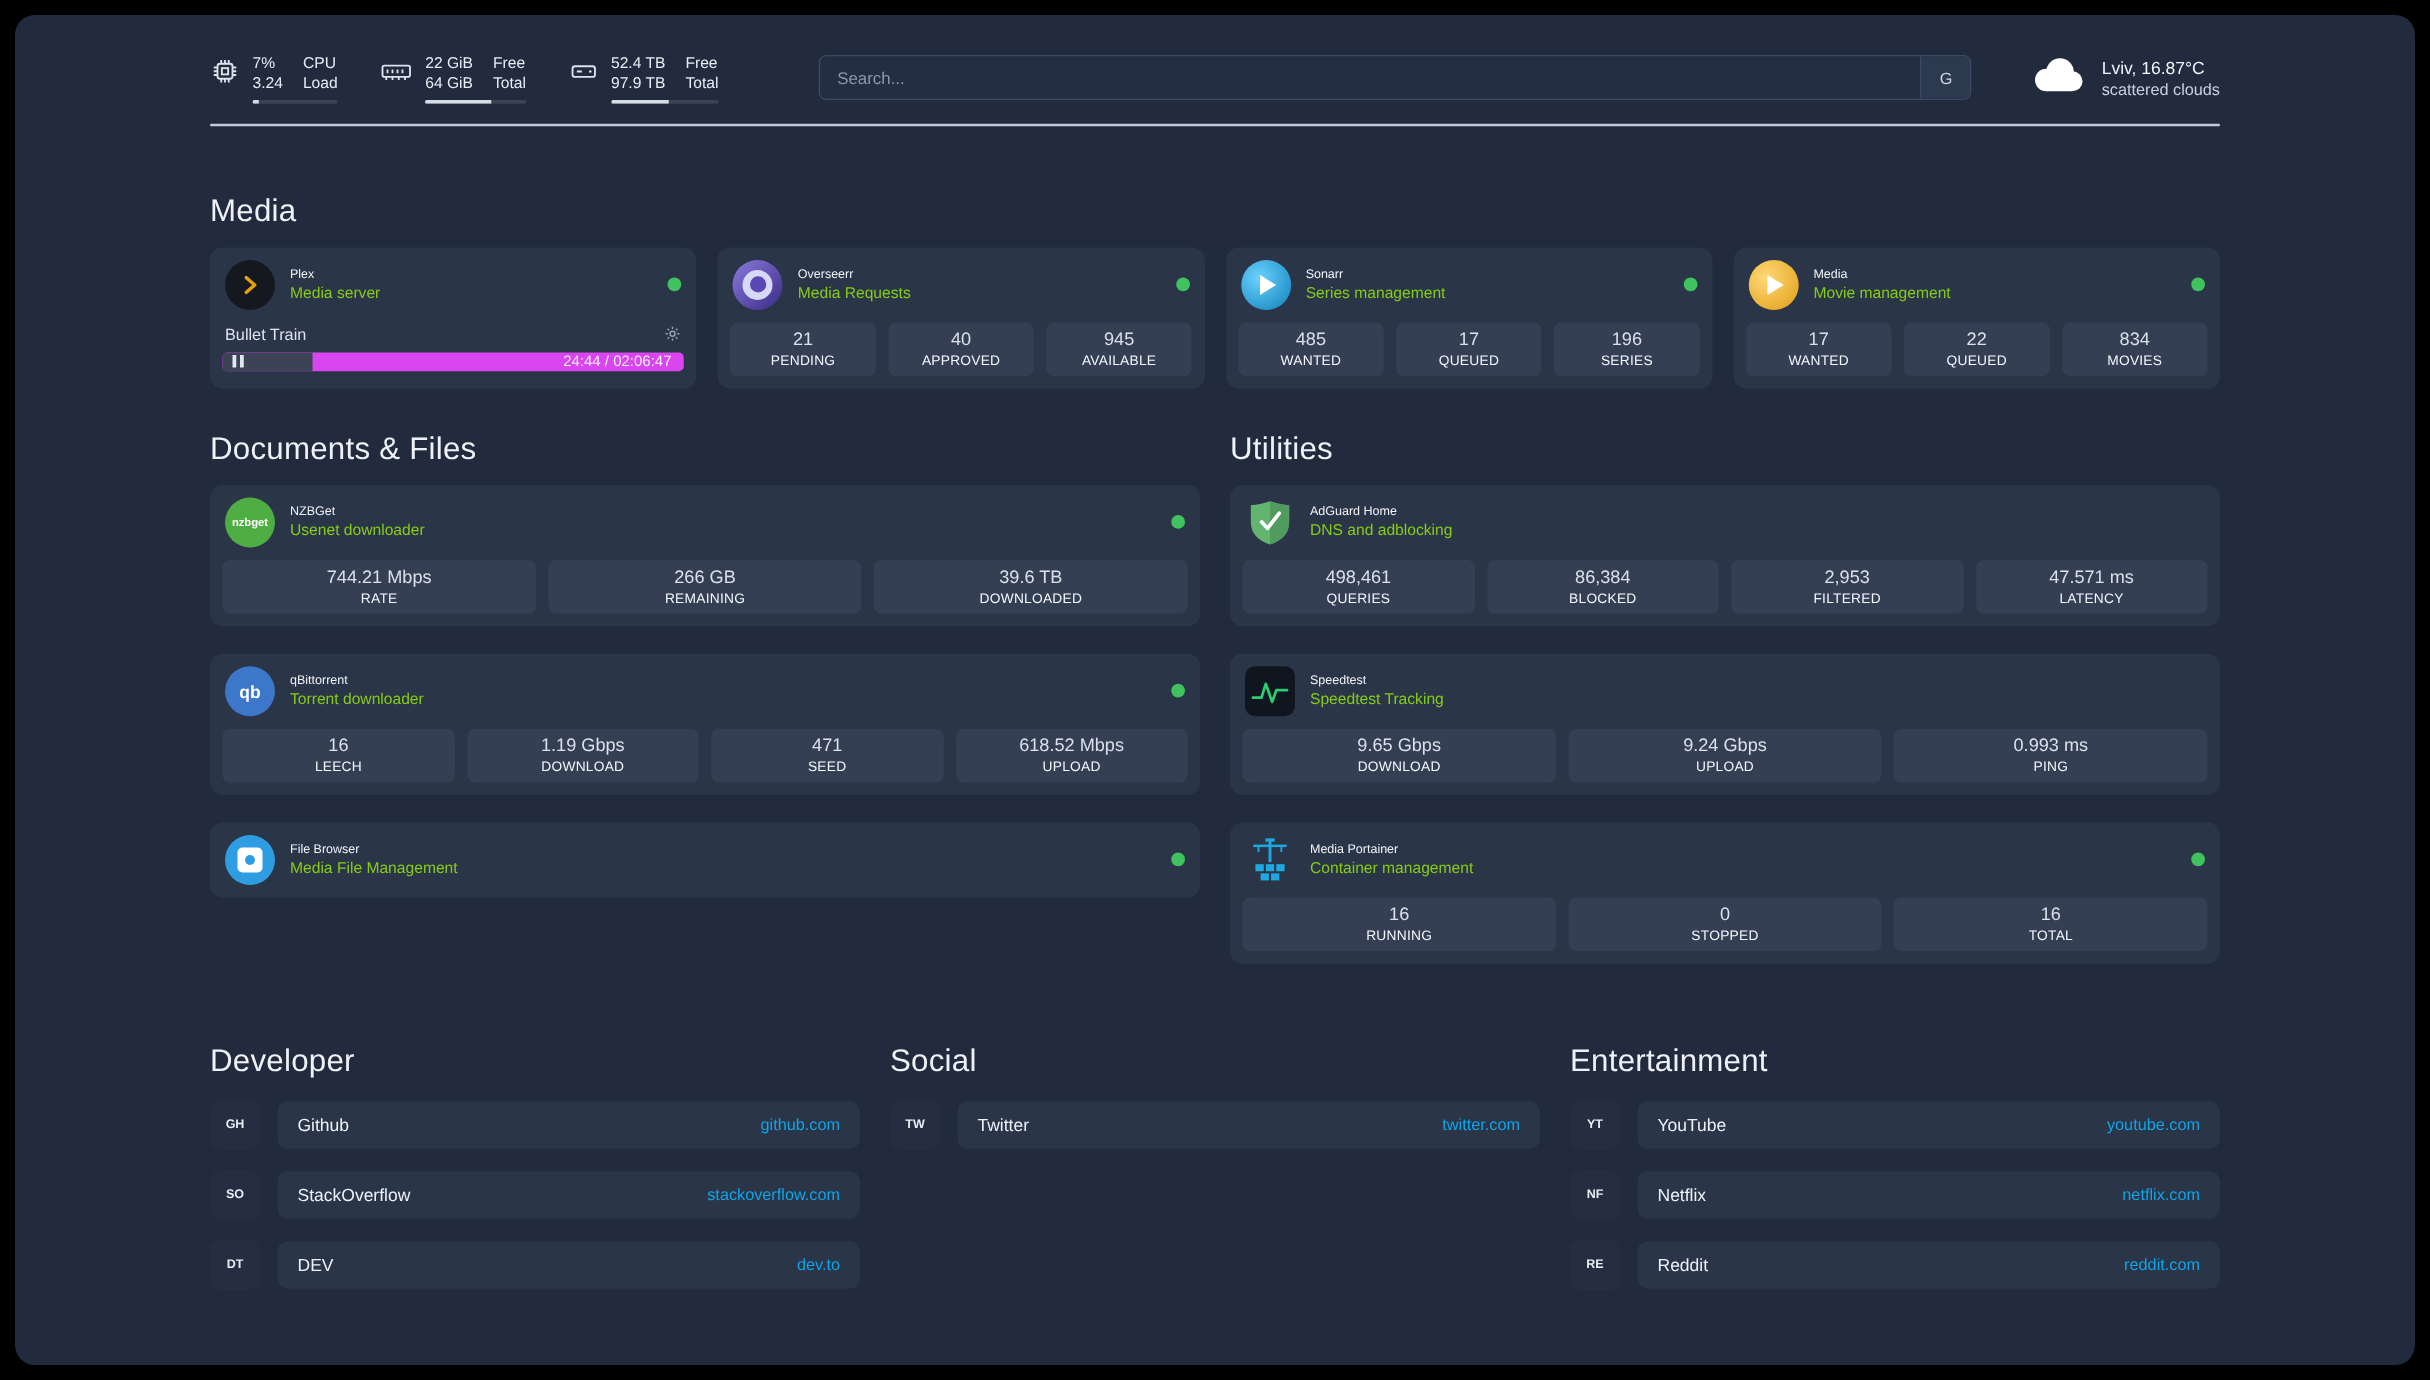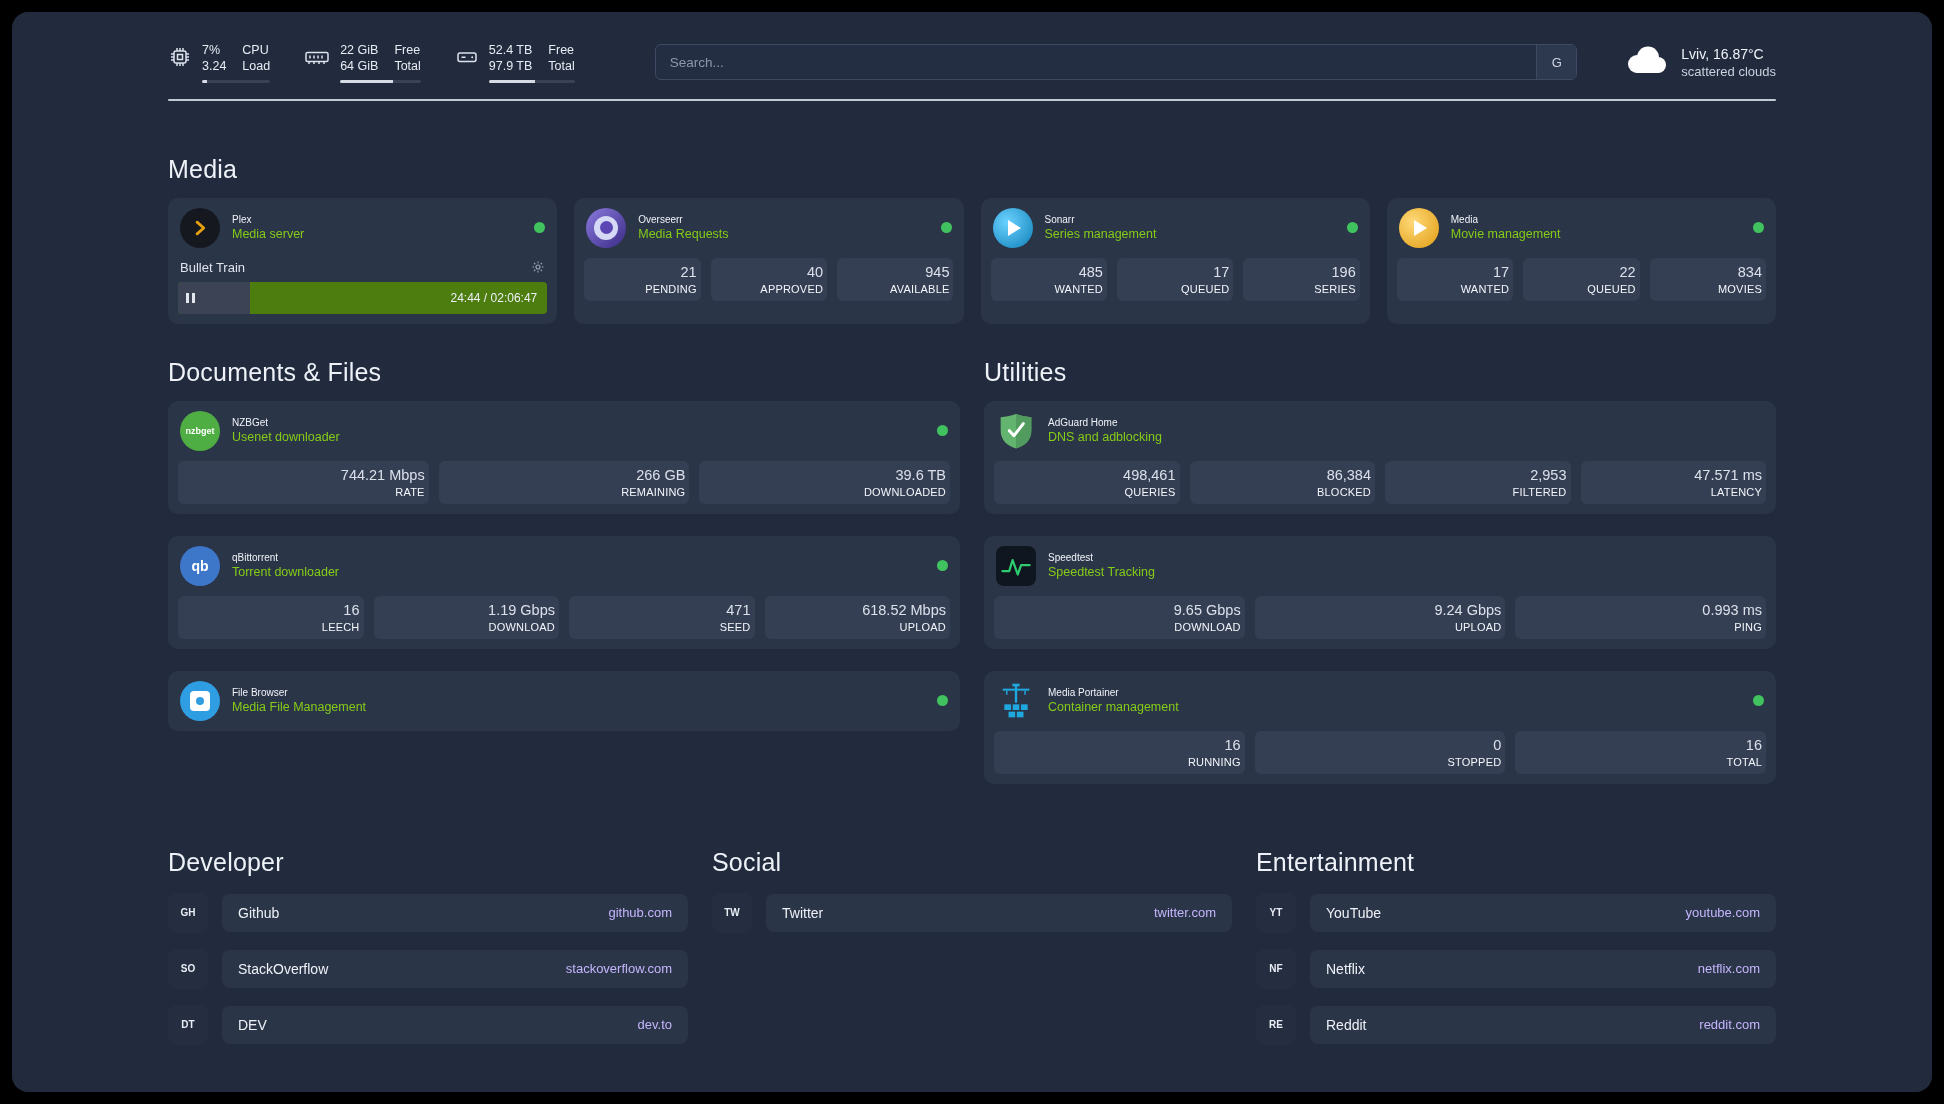--- a/index.html
+++ b/index.html
@@ -34,29 +34,29 @@
   .col .cards{display:flex;flex-direction:column;gap:22px;margin-top:14px}
 
   
   .card{background:#2b3548;border-radius:10px;cursor:pointer}
   .card-head{display:flex;align-items:center;gap:12px;padding:10px 12px;height:60px}
   .app-icon{width:40px;height:40px;border-radius:50%;flex:none;display:flex;align-items:center;justify-content:center;position:relative;overflow:hidden}
   .titles .t{font-size:10px;color:#f0f3f8}
   .titles .s{font-size:12.5px;color:#84cc16;margin-top:2px}
   .dot{width:11px;height:11px;border-radius:50%;background:#40c35f;margin-left:auto;flex:none}
   .stats{display:grid;grid-auto-flow:column;grid-auto-columns:1fr;gap:10px;padding:0 10px 10px}
-  .stat{background:#353f54;border-radius:6px;text-align:right;padding:6px 4px}
+  .stat{background:#353f54;border-radius:6px;text-align:center;padding:6px 4px}
   .sv{font-size:14.5px;color:#dbe0ea}
   .sl{font-size:11px;font-weight:400;color:#f3f6fb;margin-top:3px;letter-spacing:.2px}
 
   
   .player{padding:0 10px 10px}
   .ptop{display:flex;align-items:center;justify-content:space-between;font-size:13px;color:#dfe4ee;padding:2px 2px 7px}
   .gear{color:#97a1b4;display:flex;cursor:pointer}
-  .pstrip{position:relative;height:32px;background:#4d7c0f;border-radius:4px;overflow:hidden}
+  .pstrip{position:relative;height:15px;background:#d946ef;border-radius:4px;overflow:hidden}
   .pfill{position:absolute;top:0;bottom:0;left:0;background:#3b4355}
   .pause{position:absolute;left:8px;top:50%;transform:translateY(-50%);display:flex;gap:3px;cursor:pointer;z-index:2}
   .pause i{width:3px;height:10px;background:#e2e6ee;display:block}
   .ptime{position:absolute;right:10px;top:50%;transform:translateY(-50%);font-size:12px;color:#eef1f7;z-index:2}
 
   
   .plex-ic{background:#15191f}
   .ovr-ic{background:linear-gradient(135deg,#8a7ade,#3a2b86)}
   .ovr-ic::after{content:"";position:absolute;width:24px;height:24px;border-radius:50%;left:8px;top:8px;background:#d6d9f5}
   .ovr-ic::before{content:"";position:absolute;width:13px;height:13px;border-radius:50%;left:13.5px;top:13.5px;background:#5a47b5;z-index:1}
@@ -71,21 +71,21 @@
   .st-ic{background:#10161f;border-radius:8px}
   .pt-ic{background:transparent;overflow:visible}
 
   
   .links{display:grid;grid-template-columns:repeat(3,1fr);gap:24px;margin-top:64px}
   .linkrows{margin-top:16px}
   .linkrow{display:flex;align-items:center;gap:14px;margin-bottom:16px;cursor:pointer}
   .abbr{width:40px;height:40px;border-radius:8px;background:#252e40;display:flex;align-items:center;justify-content:center;font-size:10px;color:#e8edf5;font-weight:600;flex:none}
   .pill{flex:1;height:38px;background:#2b3548;border-radius:8px;display:flex;align-items:center;justify-content:space-between;padding:0 16px}
   .pname{font-size:14px;color:#eef1f7}
-  .pdomain{font-size:13px;color:#c4b5fd}
+  .pdomain{font-size:13px;color:#0ea5e9}
 </style>
 </head>
 <body>
 
 <div class="panel">
   <div class="container">
 
     <div class="topbar">
 
       <div class="sys">

